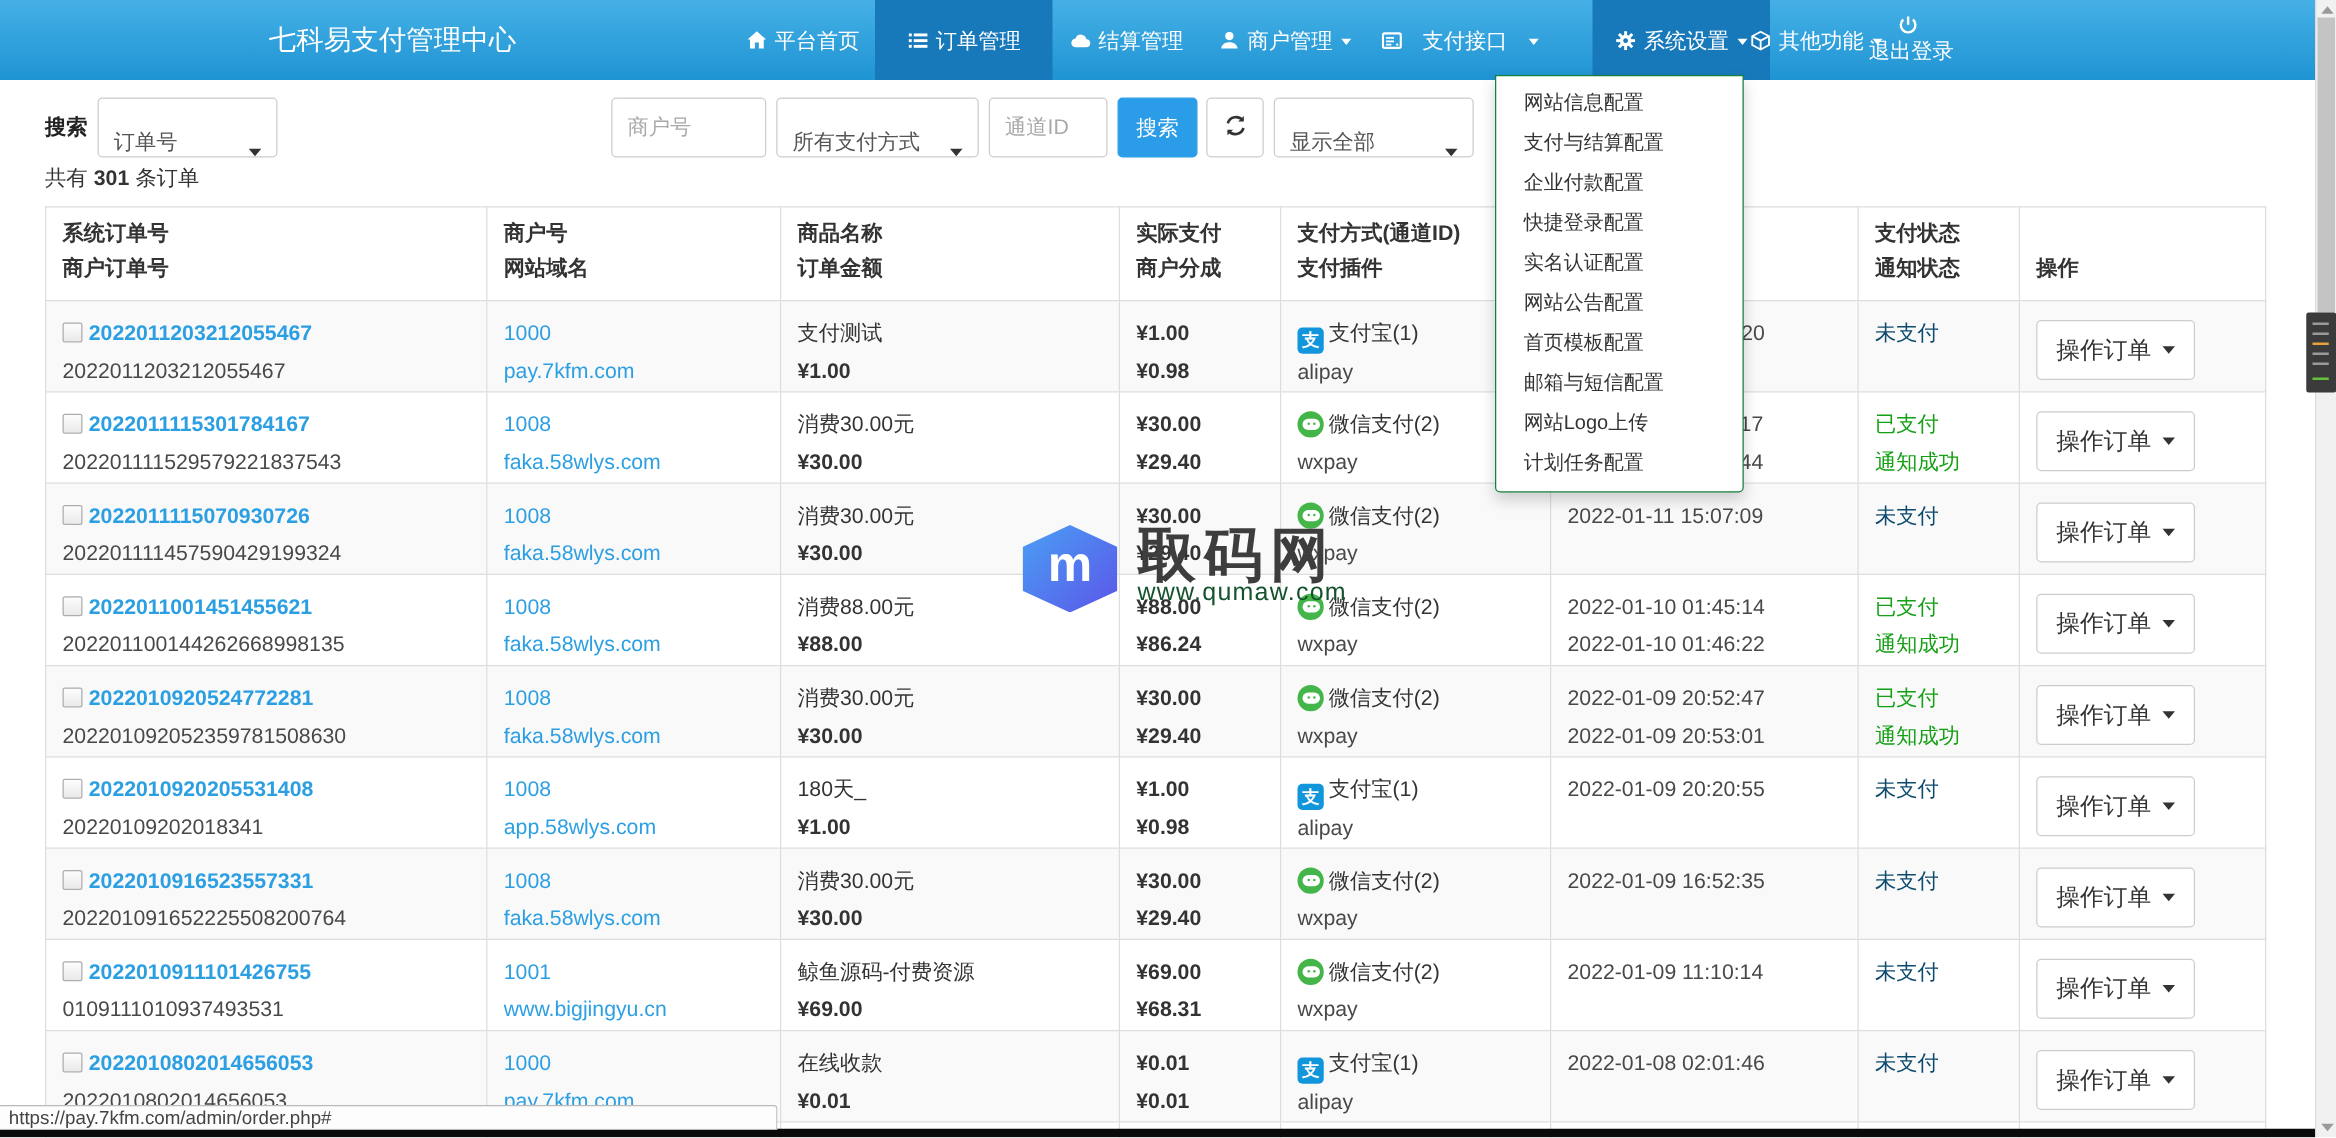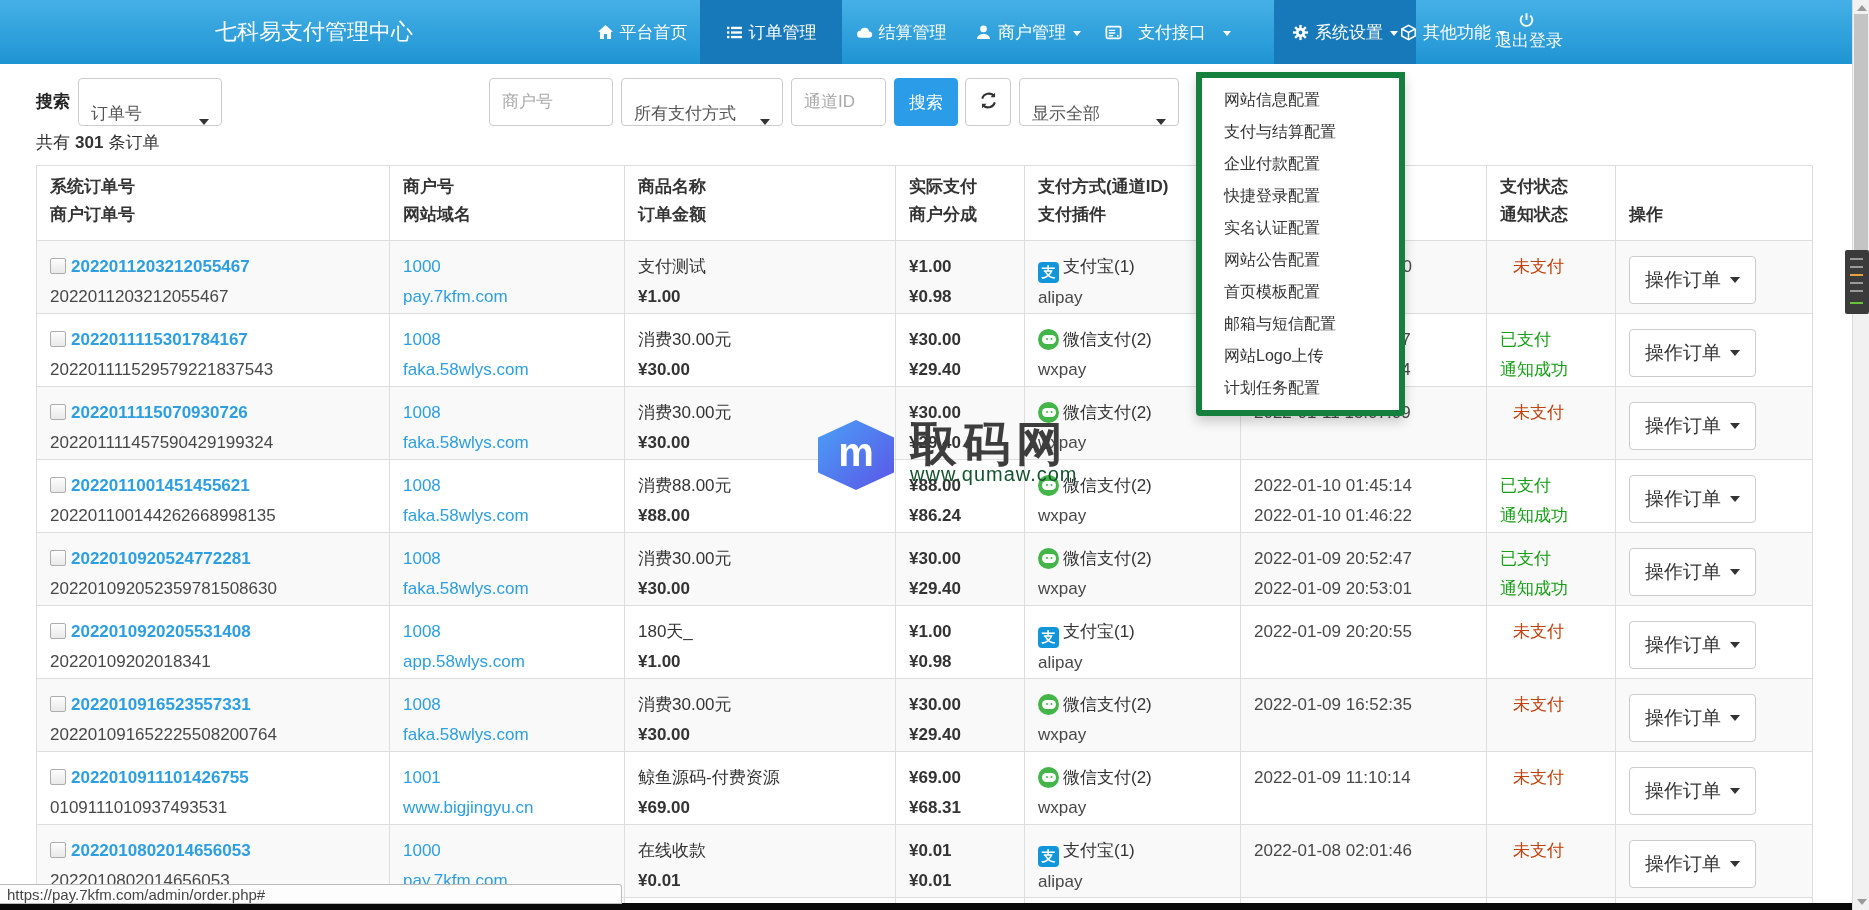--- a/index.html
+++ b/index.html
@@ -56,29 +56,29 @@
   .cb{display:inline-block;width:14px;height:14px;border:1px solid #adadad;border-radius:2px;
       background:linear-gradient(#fdfdfd,#e9e9e9);vertical-align:-2px;margin-right:5px;cursor:pointer;}
   .pay-icon{width:21px;height:21px;display:inline-block;vertical-align:-5px;margin-right:4px;position:relative;}
   .pay-icon.alipay{background:#1296db;border-radius:4px;color:#fff;font-size:14px;font-weight:bold;
       text-align:center;line-height:21px;}
   .pay-icon.wxpay{background:#44b549;border-radius:50%;}
   .pay-icon.wxpay::before{content:"";position:absolute;left:3.5px;top:5.5px;width:14px;height:9.5px;
       background:#fff;border-radius:5px;}
   .pay-icon.wxpay::after{content:"";position:absolute;left:7.5px;top:9px;width:2.4px;height:2.4px;
       border-radius:50%;background:#44b549;box-shadow:4.5px 0 0 #44b549;}
-  .st-unpaid{color:#c2410c;margin-left:13px;}
+  .st-unpaid{color:#0c4a6e;}
   .st-paid{color:#16a016;}
   .btn-action{display:inline-flex;align-items:center;margin-top:4px;padding:10px 15px;
       background:#fff;border:1px solid #ccc;border-radius:4px;font-size:19px;color:#333;cursor:pointer;}
   .btn-action .caret-d{margin-left:9px;border-top-color:#333;}
 
   
-  .sys-dropdown{position:absolute;left:1196px;top:72px;width:197px;background:#fff;
-      border:6px solid #15803d;border-radius:0 0 4px 4px;box-shadow:0 6px 12px rgba(0,0,0,.18);
+  .sys-dropdown{position:absolute;left:1196px;top:60px;width:197px;background:#fff;
+      border:1px solid #15803d;border-radius:0 0 4px 4px;box-shadow:0 6px 12px rgba(0,0,0,.18);
       padding:6px 0;z-index:40;}
   .sys-dropdown .menu-item{height:32px;line-height:32px;padding-left:22px;font-size:16px;
       color:#333;cursor:pointer;white-space:nowrap;}
 
   
   .watermark{position:absolute;left:818px;top:420px;display:flex;align-items:flex-start;
       z-index:6;pointer-events:none;}
   .wm-hex{width:76px;height:70px;background:linear-gradient(135deg,#4aa0f5,#5b55e8);
       clip-path:polygon(50% 0,100% 25%,100% 75%,50% 100%,0 75%,0 25%);
       display:flex;align-items:center;justify-content:center;}

